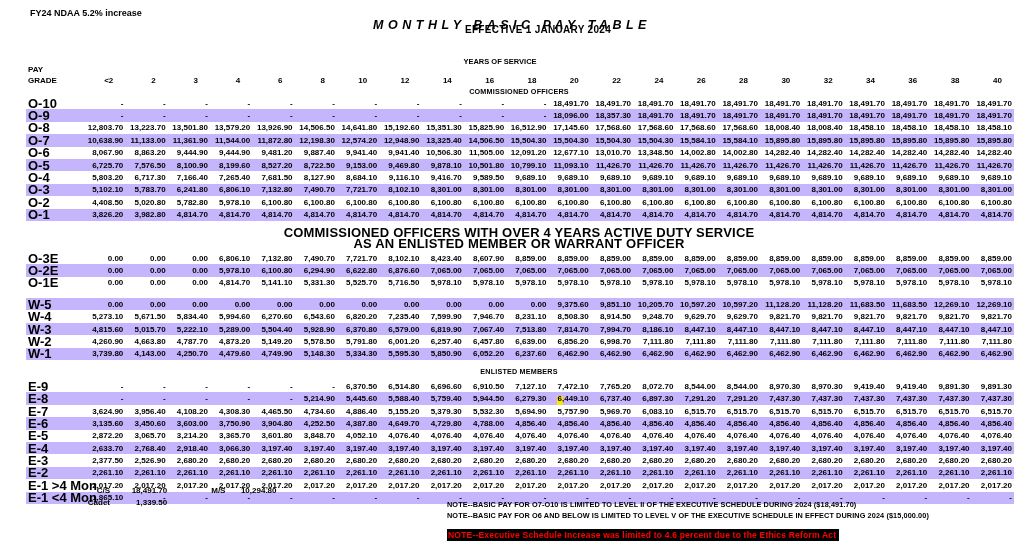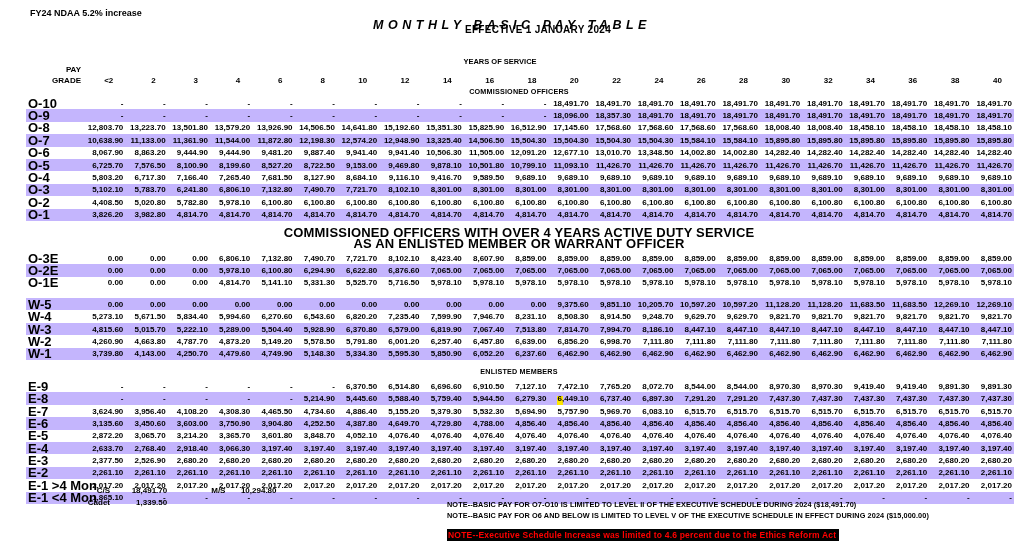--- a/index.html
+++ b/index.html
@@ -17,21 +17,21 @@
 
   table.pay{
     position:absolute;left:26px;top:64px;width:988px;
     border-collapse:collapse;table-layout:fixed;
   }
   table.pay td,table.pay th{
     padding:0 2px 0 0;margin:0;font-size:8px;font-weight:bold;
     white-space:nowrap;overflow:visible;line-height:11px;
   }
   tr.hdr th{height:11px;text-align:right;vertical-align:bottom;}
-  tr.hdr th.gradecol{text-align:right;padding-left:2px;}
+  tr.hdr th.gradecol{text-align:left;padding-left:2px;}
   tr.hdr th.num{padding-right:12px;}
   tr.sect td{height:11px;text-align:center;font-size:7.2px;letter-spacing:0.2px;vertical-align:middle;}
   tr.sect2 td{height:9px;text-align:center;font-size:13px;letter-spacing:0.2px;vertical-align:middle;}
   tr.data td{height:12.4px;text-align:right;vertical-align:middle;}
   tr.data td.grade{text-align:left;padding-left:2px;font-size:13px;}
   tr.data.shaded{background:#c4b5fd;}
   tr.spacer td{height:6px;}
   tr.spacer-sm td{height:3px;}
   td.dash{padding-right:13px;}
   span.hl-mark{position:relative;z-index:0;}

